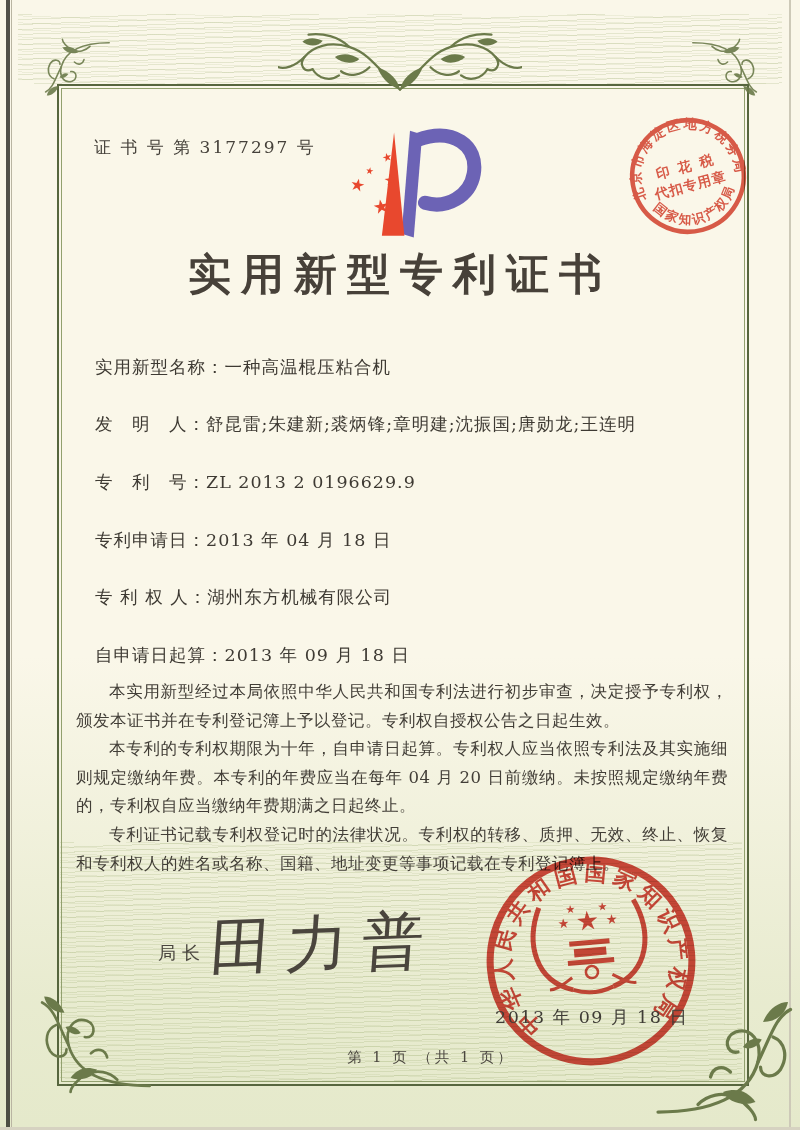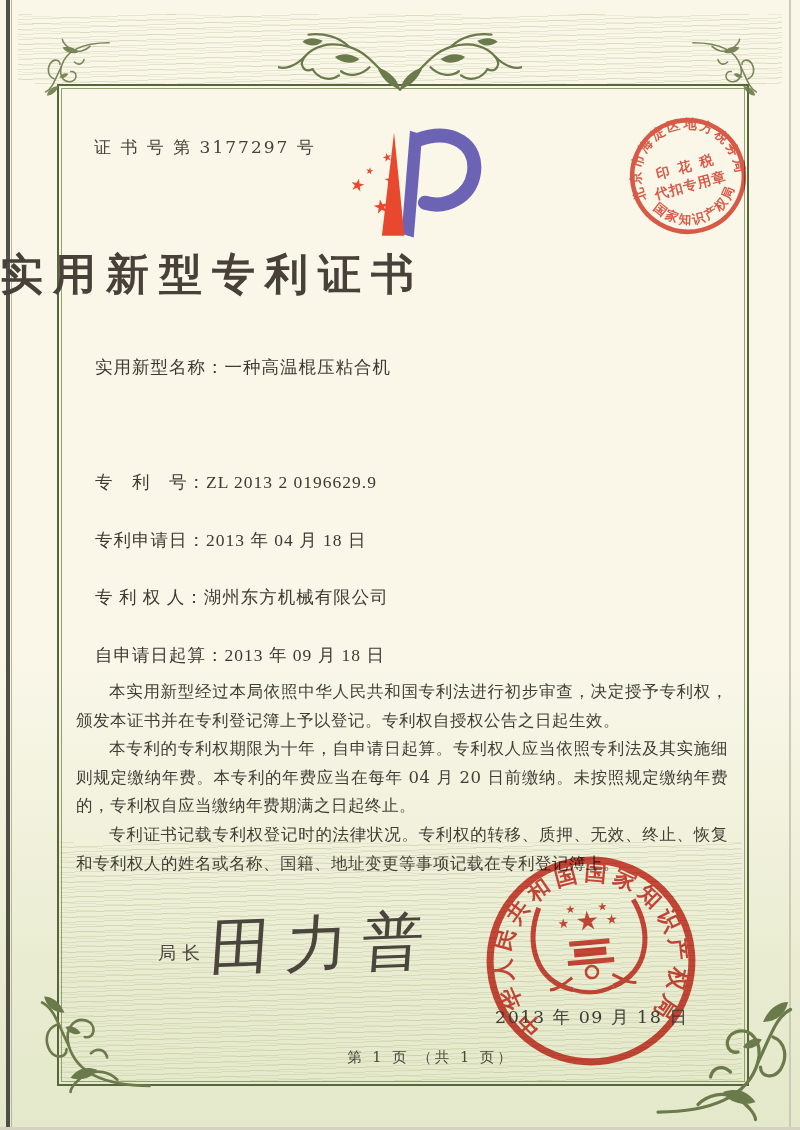--- a/index.html
+++ b/index.html
@@ -30,25 +30,25 @@
   
   .motif{position:absolute;left:278px;top:10px;width:244px;height:92px;}
   .fl{position:absolute;}
   .fl-bl{left:36px;top:972px;width:122px;height:122px;}
   .fl-br{left:648px;top:972px;width:150px;height:150px;transform:scaleX(-1);}
   .fl-tl{left:42px;top:38px;width:72px;height:72px;transform:scaleY(-1);opacity:.9;}
   .fl-tr{left:688px;top:38px;width:72px;height:72px;transform:scale(-1,-1);opacity:.9;}
   
   .cert-no{position:absolute;left:94px;top:136px;font-size:17px;letter-spacing:2px;color:#45413a;white-space:pre;}
   .logo{position:absolute;left:335px;top:126px;width:150px;height:118px;}
-  .doc-title{position:absolute;left:0;top:246px;width:100%;text-align:left;font-size:43px;font-weight:700;letter-spacing:10px;color:#474139;}
+  .doc-title{position:absolute;left:0;top:246px;width:100%;text-align:center;font-size:43px;font-weight:700;letter-spacing:10px;color:#474139;}
   
   .tax-stamp{position:absolute;left:612px;top:100px;width:152px;height:152px;transform:rotate(-15deg);mix-blend-mode:multiply;opacity:.92;}
   
-  .field{position:absolute;left:95px;font-size:17.5px;color:#3e3a33;white-space:pre;letter-spacing:1px;font-family:Liberation Serif, serif;}
+  .field{position:absolute;left:95px;font-size:17.5px;color:#3e3a33;white-space:pre;letter-spacing:1px;}
   .f0{top:355px}.f1{top:412px}.f2{top:470px}.f3{top:528px}.f4{top:585px}.f5{top:643px}
   
   .body-text{position:absolute;left:76px;top:678px;width:652px;font-size:16.5px;line-height:28.6px;text-align:justify;letter-spacing:.5px;color:#423e37;}
   .body-text p{margin:0;text-indent:2em;}
   
   .sig-title{position:absolute;left:158px;top:941px;font-size:18px;letter-spacing:6px;color:#4a463f;}
   .sig-name{position:absolute;left:210px;top:902px;font-size:62px;letter-spacing:14px;color:#4a453d;
     font-family:"DejaVu Sans","Liberation Sans",sans-serif;transform:rotate(-2deg) skewX(-6deg);font-weight:500;}
   
   .office-seal{position:absolute;left:475px;top:845px;width:232px;height:232px;transform:rotate(-5deg);mix-blend-mode:multiply;opacity:.9;z-index:4;}
@@ -151,20 +151,21 @@
       <textPath href="#taxTopArc" startOffset="50%" text-anchor="middle">北京市海淀区地方税务局</textPath>
     </text>
     <text font-size="12.5" font-weight="bold" fill="#d94f3f" letter-spacing="2">
       <textPath href="#taxBotArc" startOffset="50%" text-anchor="middle">国家知识产权局</textPath>
     </text>
     <text x="75" y="70" font-size="13.5" font-weight="bold" fill="#d94f3f" text-anchor="middle" letter-spacing="2">印 花 税</text>
     <text x="75" y="89" font-size="13.5" font-weight="bold" fill="#d94f3f" text-anchor="middle" letter-spacing="1">代扣专用章</text>
   </svg>
 
   <div class="field f0"><span>实用新型名称：</span><span>一种高温棍压粘合机</span></div>
+  <div class="field f1"><span>发　明　人：</span><span>舒昆雷;朱建新;裘炳锋;章明建;沈振国;唐勋龙;王连明</span></div>
   <div class="field f2"><span>专　利　号：</span><span>ZL 2013 2 0196629.9</span></div>
   <div class="field f3"><span>专利申请日：</span><span>2013 年 04 月 18 日</span></div>
   <div class="field f4"><span>专 利 权 人：</span><span>湖州东方机械有限公司</span></div>
   <div class="field f5"><span>自申请日起算：</span><span>2013 年 09 月 18 日</span></div>
 
   <div class="body-text">
     <p>本实用新型经过本局依照中华人民共和国专利法进行初步审查，决定授予专利权，颁发本证书并在专利登记簿上予以登记。专利权自授权公告之日起生效。</p>
     <p>本专利的专利权期限为十年，自申请日起算。专利权人应当依照专利法及其实施细则规定缴纳年费。本专利的年费应当在每年 04 月 20 日前缴纳。未按照规定缴纳年费的，专利权自应当缴纳年费期满之日起终止。</p>
     <p>专利证书记载专利权登记时的法律状况。专利权的转移、质押、无效、终止、恢复和专利权人的姓名或名称、国籍、地址变更等事项记载在专利登记簿上。</p>
   </div>

